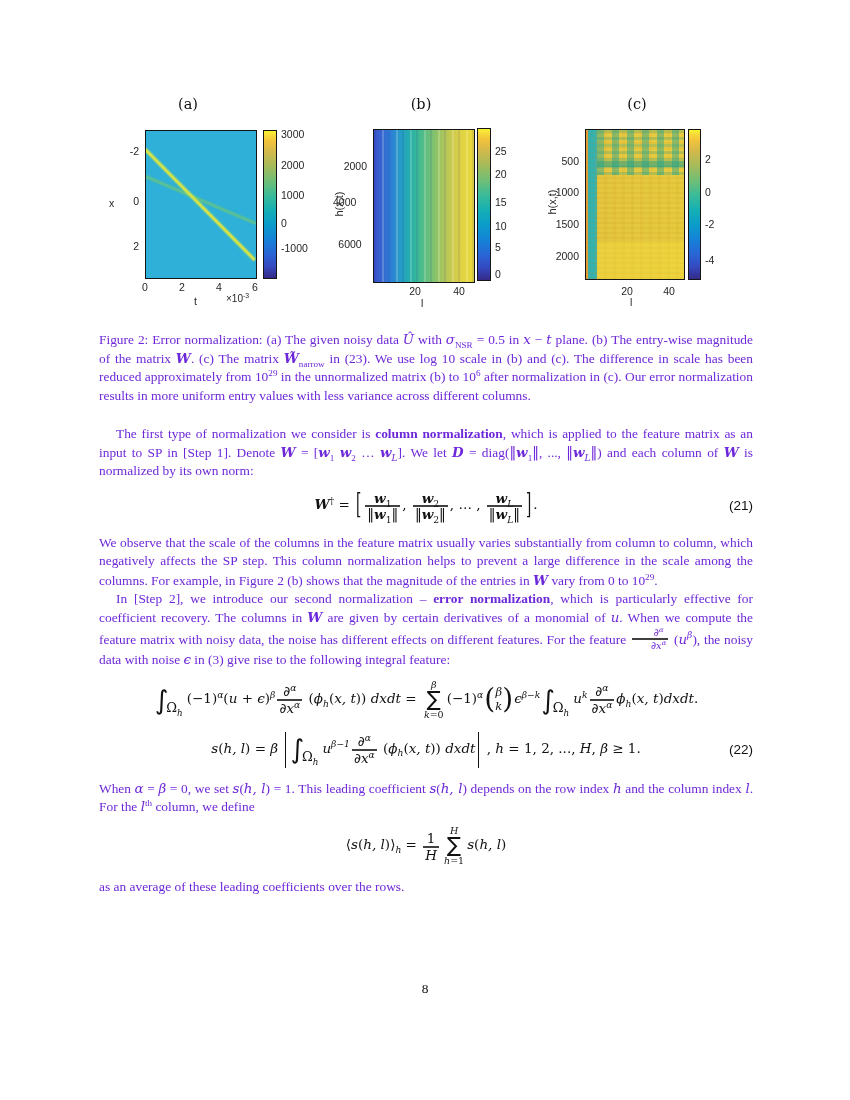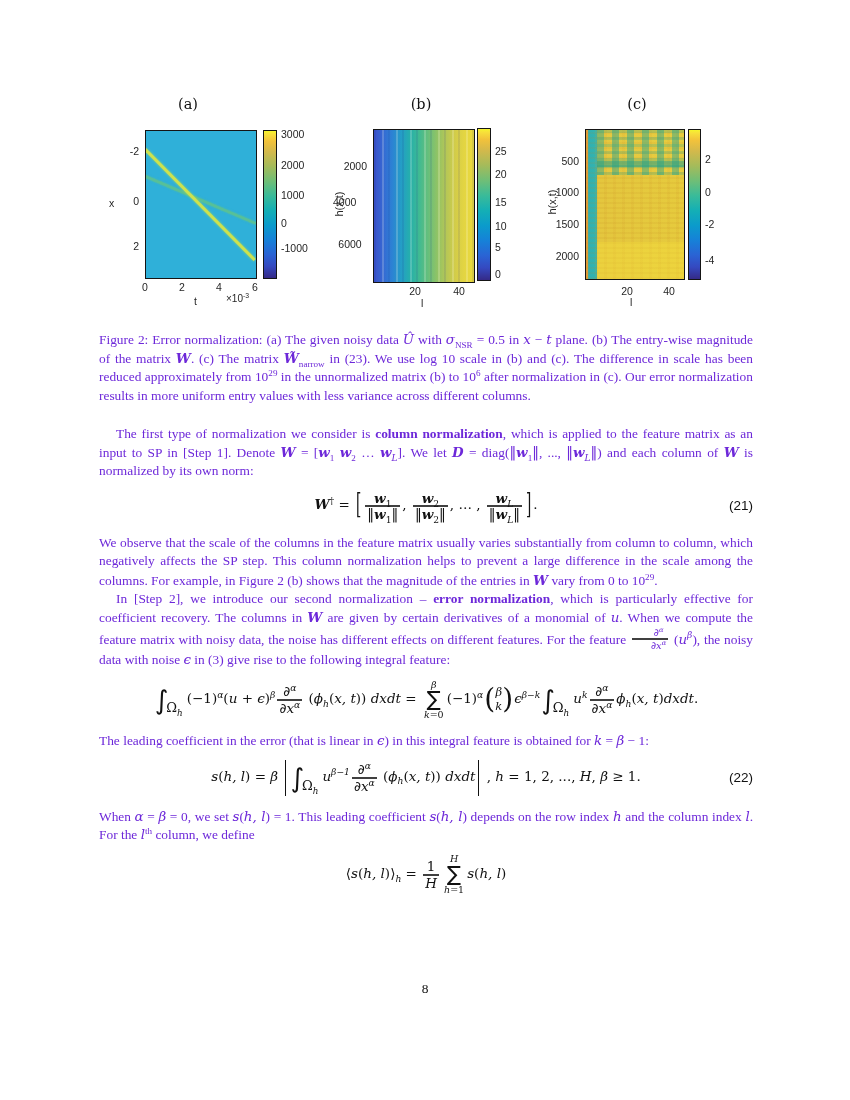--- a/index.html
+++ b/index.html
@@ -163,37 +163,37 @@
           </span><span>(−1)</span><sup class="i">α</sup><span class="binom">
             <span class="bp">(</span>
             <span class="bst">
               <span><span class="i">β</span></span>
               <span><span class="i">k</span></span>
             </span>
             <span class="bp">)</span>
           </span><span class="i">ϵ</span><sup class="i">β−k</sup><span class="intg"><span class="isg">∫</span><span class="ilm"><span>Ω</span><sub class="i">h</sub></span></span><span class="i">u</span><sup class="i">k</sup><span class="frac"><span class="fn"><span class="sy">∂</span><sup class="i">α</sup></span><span class="fd"><span class="sy">∂</span><span class="i">x</span><sup class="i">α</sup></span></span><span class="i">ϕ</span><sub class="i">h</sub><span>(</span><span class="i">x, t</span><span>)</span><span class="i">dxdt</span><span>.</span></span>
     </div>
 
-    <p class="tx"><span>The leading coefficient in the error (that is linear in </span><span class="i">ϵ</span><span>) in this integral feature is obtained for </span><span class="i">k</span><span> = </span><span class="i">β</span><span> − 1:</span></p>
 
     <div class="eq">
       <span class="eqbody"><span class="i">s</span><span>(</span><span class="i">h, l</span><span>) = </span><span class="i">β</span><span> </span><span class="babs">
             <span class="bar"></span>
             <span class="abody"><span class="intg"><span class="isg">∫</span><span class="ilm"><span>Ω</span><sub class="i">h</sub></span></span><span class="i">u</span><sup class="i">β−1</sup><span class="frac"><span class="fn"><span class="sy">∂</span><sup class="i">α</sup></span><span class="fd"><span class="sy">∂</span><span class="i">x</span><sup class="i">α</sup></span></span><span> (</span><span class="i">ϕ</span><sub class="i">h</sub><span>(</span><span class="i">x, t</span><span>)) </span><span class="i">dxdt</span></span>
             <span class="bar"></span>
           </span><span> ,  </span><span class="i">h</span><span> = 1, 2, ..., </span><span class="i">H</span><span>, </span><span class="i">β</span><span> ≥ 1.</span></span>
       <span class="tag">(22)</span>
     </div>
 
     <p class="tx"><span>When </span><span class="i">α</span><span> = </span><span class="i">β</span><span> = 0, we set </span><span class="i">s</span><span>(</span><span class="i">h, l</span><span>) = 1. This leading coefficient </span><span class="i">s</span><span>(</span><span class="i">h, l</span><span>) depends on the row index </span><span class="i">h</span><span> and the column index </span><span class="i">l</span><span>. For the </span><span class="i">l</span><sup>th</sup><span> column, we define</span></p>
 
     <div class="eq">
       <span class="eqbody"><span class="sy">⟨</span><span class="i">s</span><span>(</span><span class="i">h, l</span><span>)</span><span class="sy">⟩</span><sub class="i">h</sub><span> = </span><span class="frac"><span class="fn"><span>1</span></span><span class="fd"><span class="i">H</span></span></span><span class="sum">
             <span class="slim"><span class="i">H</span></span>
             <span class="sop">∑</span>
             <span class="slim"><span class="i">h</span><span>=1</span></span>
           </span><span class="i">s</span><span>(</span><span class="i">h, l</span><span>)</span></span>
     </div>
 
+    <p class="tx"><span>as an average of these leading coefficients over the rows.</span></p>
   </div>
 
   <div class="pageno">8</div>
 </div>
 
 </body></html>

